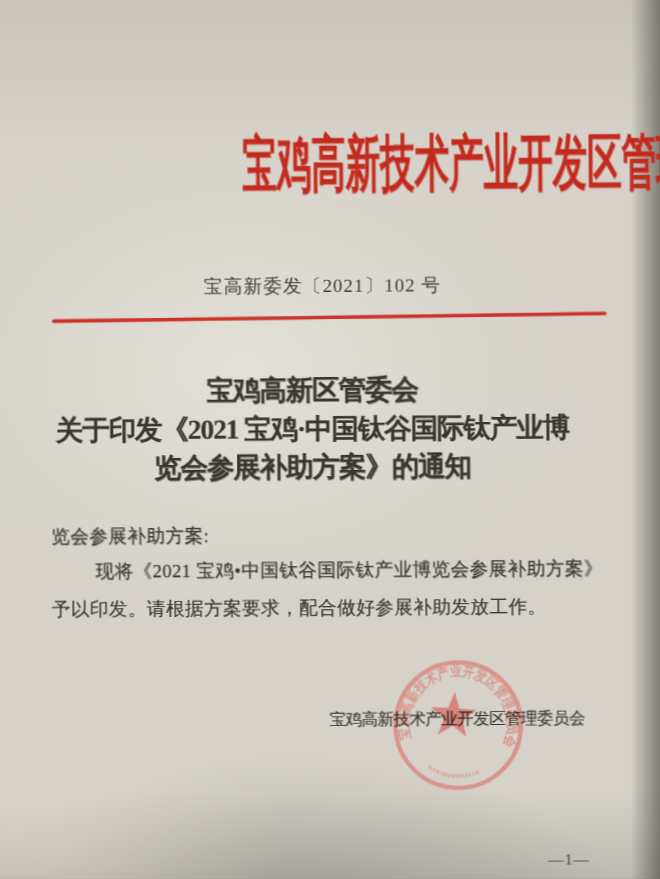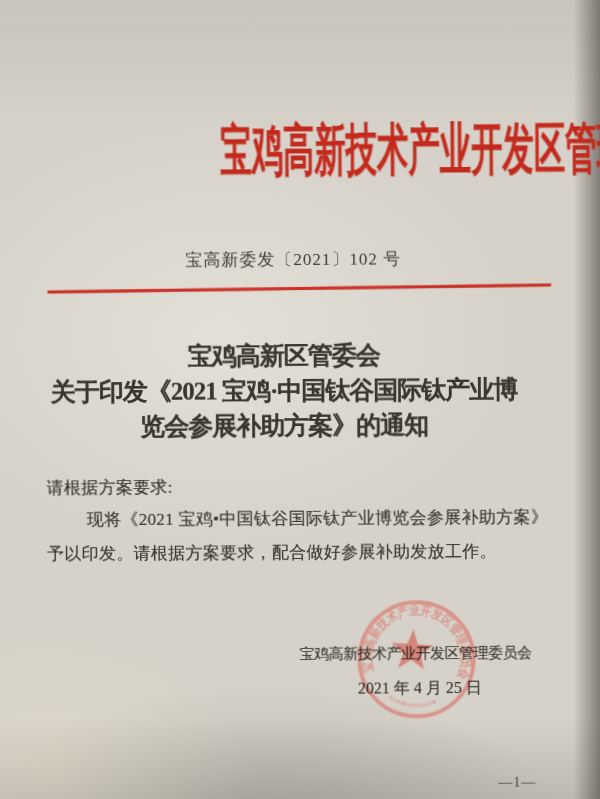--- a/index.html
+++ b/index.html
@@ -101,26 +101,25 @@
     <div class="abs doc-number">宝高新委发〔2021〕102 号</div>
 
     <div class="abs red-divider"></div>
 
     <div class="abs title-block">
       <div>宝鸡高新区管委会</div>
       <div>关于印发《2021 宝鸡·中国钛谷国际钛产业博</div>
       <div>览会参展补助方案》的通知</div>
     </div>
 
-    <div class="abs body-text salutation">请根据方案要求:</div>
+    <div class="abs body-text salutation">览会参展补助方案:</div>
     <div class="abs body-text body-line1">现将《2021 宝鸡•中国钛谷国际钛产业博览会参展补助方案》</div>
     <div class="abs body-text body-line2">予以印发。请根据方案要求，配合做好参展补助发放工作。</div>
 
     <div class="abs signature">宝鸡高新技术产业开发区管理委员会</div>
-    <div class="abs doc-date">2021 年 4 月 25 日</div>
 
     <svg class="abs seal" viewBox="-67 -67 134 134">
       <defs>
         <path id="sealArcTop" d="M -42.5 15 A 45 45 0 1 1 42.5 15" fill="none"></path>
         <path id="sealArcBottom" d="M -27 39.5 A 48 48 0 0 0 27 39.5" fill="none"></path>
       </defs>
       <circle cx="0" cy="0" r="57" fill="none" stroke="#d97c73" stroke-width="4"></circle>
       <path fill="#d4665c" transform="translate(-5,-8)" d="M 0 -22 L 5.17 -7.12 L 20.92 -6.80 L 8.37 2.72 L 12.93 17.80 L 0 8.8 L -12.93 17.80 L -8.37 2.72 L -20.92 -6.80 L -5.17 -7.12 Z"></path>
       <text font-size="12.5">
         <textPath href="#sealArcTop" startOffset="0" textLength="172" lengthAdjust="spacingAndGlyphs">宝鸡高新技术产业开发区管理委员会</textPath>

